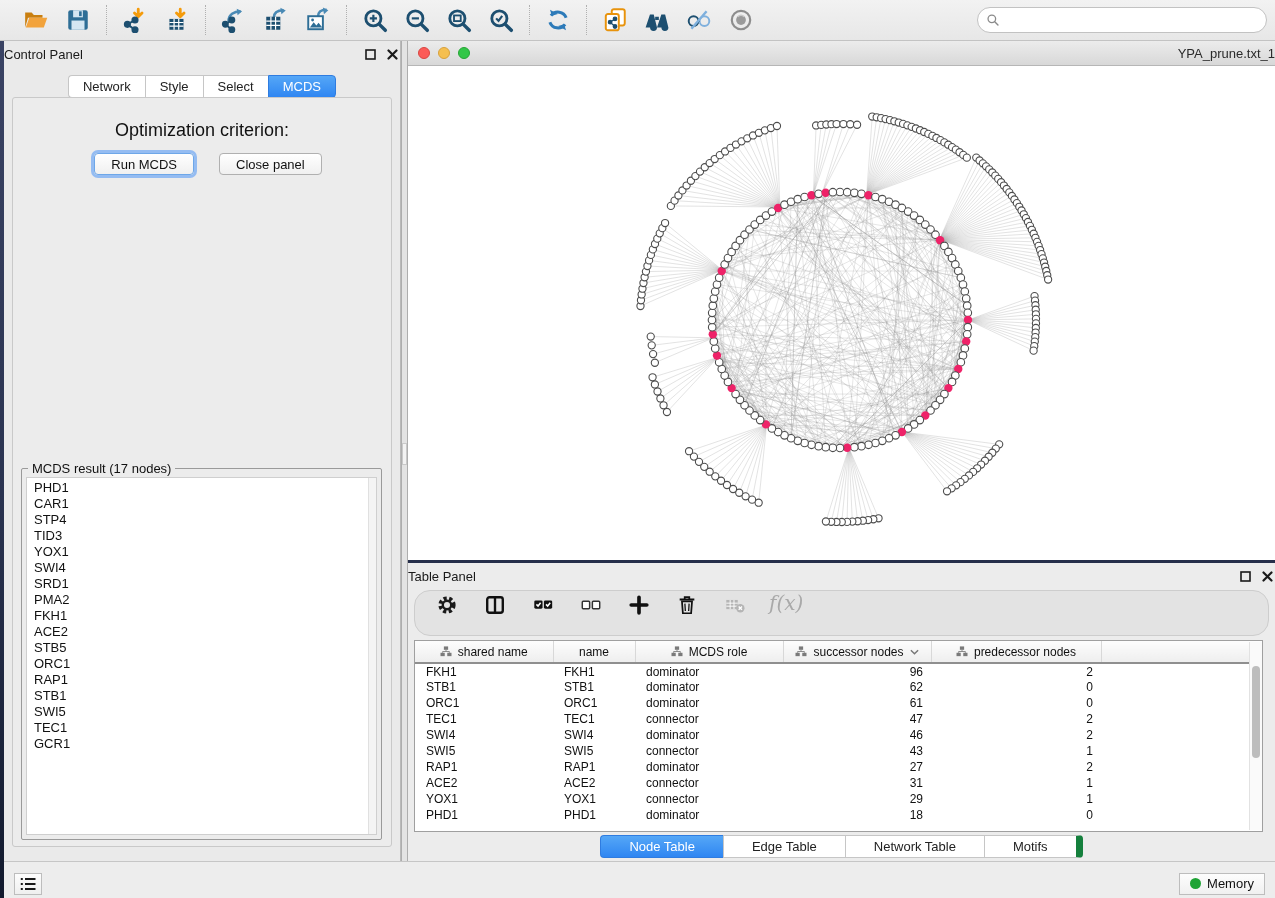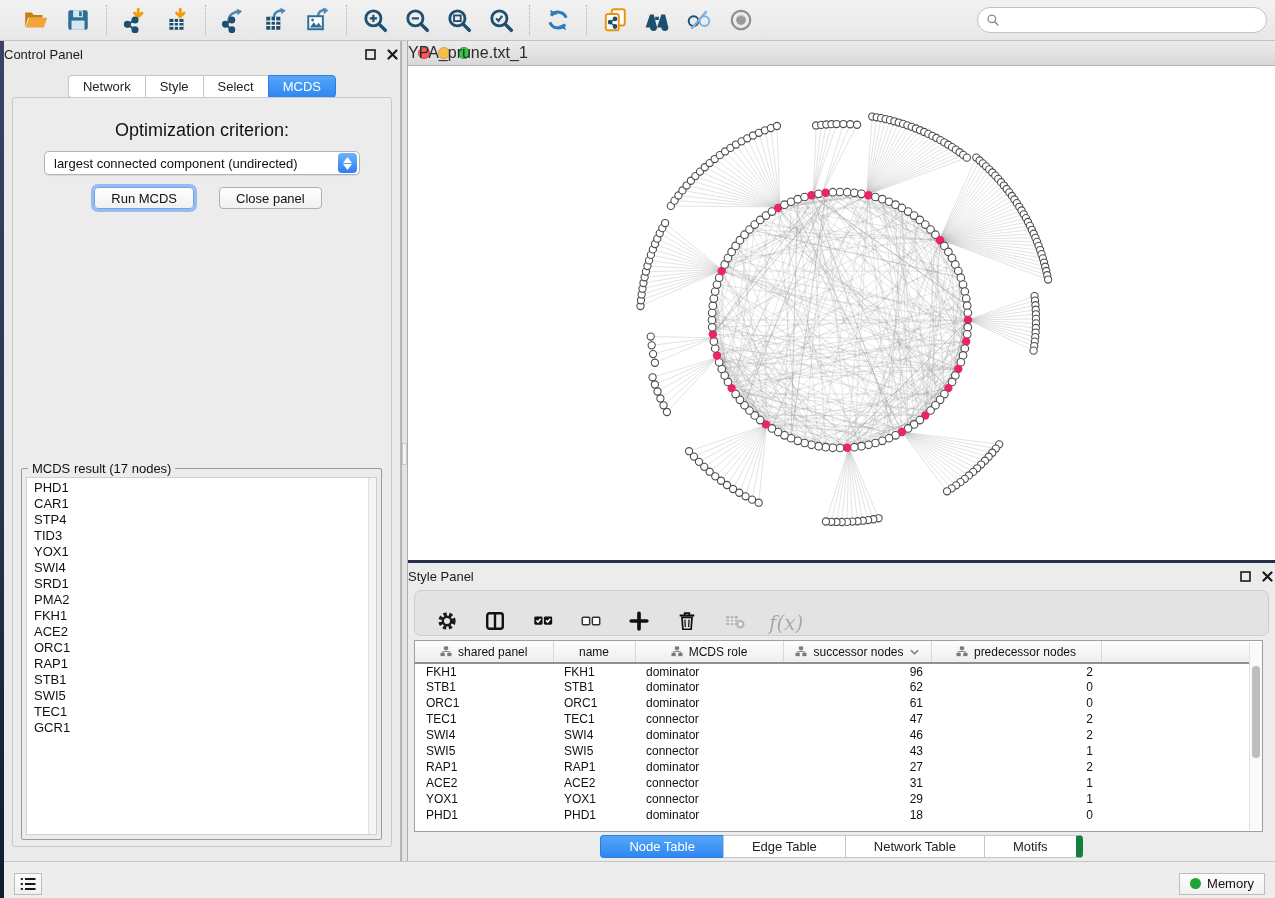--- a/index.html
+++ b/index.html
@@ -70,28 +70,28 @@
   
   .network-window { position:absolute; left:408px; top:41px; width:867px; height:519px;
     border-bottom:1px solid #aaa; }
   .nw-titlebar { height:25px; background:linear-gradient(#ececec,#d8d8d8);
     border-bottom:1px solid #b6b6b6; display:flex; align-items:center; padding:0 10px; position:relative; }
   .traffic { display:flex; gap:8px; }
   .light { width:12px; height:12px; border-radius:50%; cursor:pointer; }
   .light.red { background:#fc5b57; border:1px solid #d94642; }
   .light.yellow { background:#f5bf4f; border:1px solid #d8a13c; }
   .light.green { background:#33c748; border:1px solid #26a535; }
-  .nw-title { position:absolute; left:0; right:0; text-align:left; font-size:16px; color:#2b2b2b; }
+  .nw-title { position:absolute; left:0; right:0; text-align:right; font-size:13px; color:#2b2b2b; }
   .nw-canvas { width:867px; height:494px; background:#fff; }
 
   
   .table-panel { position:absolute; left:408px; top:563px; width:867px; height:298px; background:#ececec; }
   .tp-toolbar { position:absolute; left:6px; right:6px; top:27px; height:46px;
-    background:#e3e3e3; border:1px solid #cdcdcd; border-radius:7px;
-    display:flex; align-items:flex-end; gap:20px; padding:0 18px; }
+    background:#e3e3e3; border:1px solid #cdcdcd; border-radius:16px;
+    display:flex; align-items:flex-start; gap:20px; padding:0 18px; }
   .tp-toolbar .tbtn { width:28px; height:28px; }
   .tp-toolbar .tbtn svg { width:22px; height:22px; }
   .fx-label { font-family:"DejaVu Serif", serif; font-style:italic; font-size:20px; color:#a9a9a9; }
   .tp-table-wrap { position:absolute; left:6px; right:12px; top:77px; height:192px;
     background:#fff; border:1px solid #9f9f9f; overflow:hidden; }
   table.node-table { border-collapse:collapse; width:100%; table-layout:fixed; font-size:12px; color:#111; }
   .node-table thead th { height:22px; font-weight:normal; background:linear-gradient(#fdfdfd,#eeeeee);
     border-bottom:2px solid #8f8f8f; border-left:1px solid #d8d8d8; cursor:pointer; }
   .node-table thead th:first-child { border-left:none; }
   .node-table thead .hcell { display:flex; align-items:center; justify-content:center; gap:6px; }
@@ -297,49 +297,39 @@
     </button>
   </div>
   <div class="cp-tabs" id="cp-tabs">
       <span class="cp-tab">Network</span>
       <span class="cp-tab">Style</span>
       <span class="cp-tab">Select</span>
       <span class="cp-tab active">MCDS</span>
     </div>
   <div class="cp-content">
     <div class="opt-label">Optimization criterion:</div>
-    <div class="select">
-      <span class="sel-text">largest connected component (undirected)</span>
-      <span class="stepper">
-        <svg width="9" height="6" viewBox="0 0 9 6">
-            <path d="M4.5 0L9 6H0z" fill="#fff"></path>
-          </svg>
-        <svg width="9" height="6" viewBox="0 0 9 6">
-            <path d="M4.5 6L0 0h9z" fill="#fff"></path>
-          </svg>
-      </span>
-    </div>
     <div class="btn-row">
       <button class="mac-btn focused">Run MCDS</button>
       <button class="mac-btn">Close panel</button>
     </div>
     <div class="result-group">
       <span class="result-legend">MCDS result (17 nodes)</span>
       <div class="result-list">
         <div class="inner" id="mcds-list">
             <div class="list-item">PHD1</div>
             <div class="list-item">CAR1</div>
             <div class="list-item">STP4</div>
             <div class="list-item">TID3</div>
             <div class="list-item">YOX1</div>
             <div class="list-item">SWI4</div>
             <div class="list-item">SRD1</div>
             <div class="list-item">PMA2</div>
             <div class="list-item">FKH1</div>
             <div class="list-item">ACE2</div>
+            <div class="list-item">STB5</div>
             <div class="list-item">ORC1</div>
             <div class="list-item">RAP1</div>
             <div class="list-item">STB1</div>
             <div class="list-item">SWI5</div>
             <div class="list-item">TEC1</div>
             <div class="list-item">GCR1</div>
           </div>
         <div class="result-scroll"></div>
       </div>
     </div>
@@ -1153,21 +1143,21 @@
       <circle cx="396.5650545376193" cy="131.00258279102724" r="3.8" fill="#ffffff" stroke="#4d4d4d" stroke-width="1.1"></circle>
       <circle cx="403.5173204535918" cy="129.20922724072656" r="4.2" fill="#EE2268"></circle>
       <circle cx="410.5592034169937" cy="127.80850962966582" r="3.8" fill="#ffffff" stroke="#4d4d4d" stroke-width="1.1"></circle>
       <circle cx="417.6685470587766" cy="126.80483713366495" r="4.2" fill="#EE2268"></circle>
       <circle cx="424.8229827536395" cy="126.20136767771947" r="3.8" fill="#ffffff" stroke="#4d4d4d" stroke-width="1.1"></circle>
     </svg>
 </div>
 
 <div class="table-panel">
   <div class="panel-header">
-    <span class="panel-title">Style Panel</span>
+    <span class="panel-title">Table Panel</span>
     <span class="spacer"></span>
     <button class="mini-btn">
       <svg width="11" height="11" viewBox="0 0 11 11">
         <rect x="1" y="1" width="9" height="9" fill="none" stroke="#1a1a1a" stroke-width="1.6"></rect>
       </svg>
     </button>
     <button class="mini-btn">
       <svg width="11" height="11" viewBox="0 0 11 11">
         <path d="M1.5 1.5l8 8M9.5 1.5l-8 8" stroke="#1a1a1a" stroke-width="2.2" stroke-linecap="round"></path>
       </svg>
@@ -1238,21 +1228,21 @@
             <th>
               <span class="hcell">
                 <svg viewBox="0 0 14 13" width="12" height="11">
                   <g fill="#7a7a7a">
                     <rect x="4.5" y="0.5" width="5" height="4"></rect>
                     <rect x="0.5" y="8" width="5" height="4"></rect>
                     <rect x="8.5" y="8" width="5" height="4"></rect>
                   </g>
                   <path d="M7 4.5V6.5M3 8V6.5h8V8" fill="none" stroke="#7a7a7a" stroke-width="1"></path>
                 </svg>
-                <span>shared panel</span>
+                <span>shared name</span>
               </span>
             </th>
             <th>
               <span class="hcell">
                 <span>name</span>
               </span>
             </th>
             <th>
               <span class="hcell">
                 <svg viewBox="0 0 14 13" width="12" height="11">

